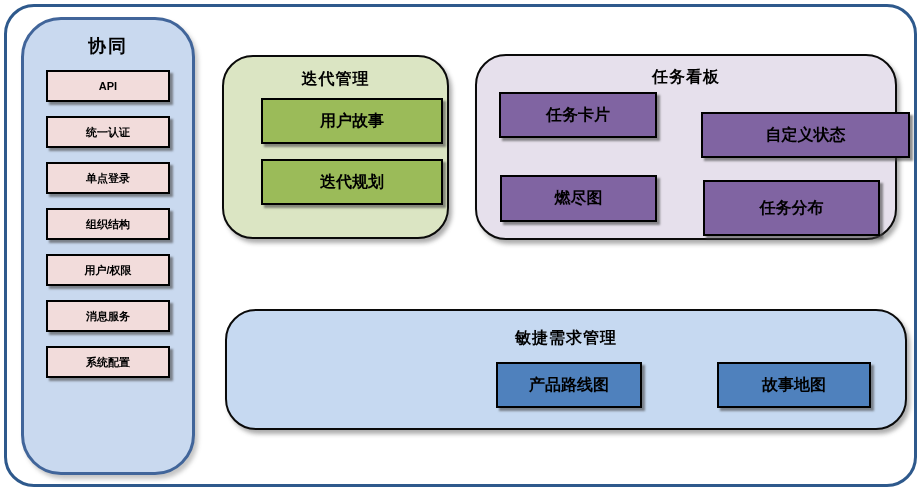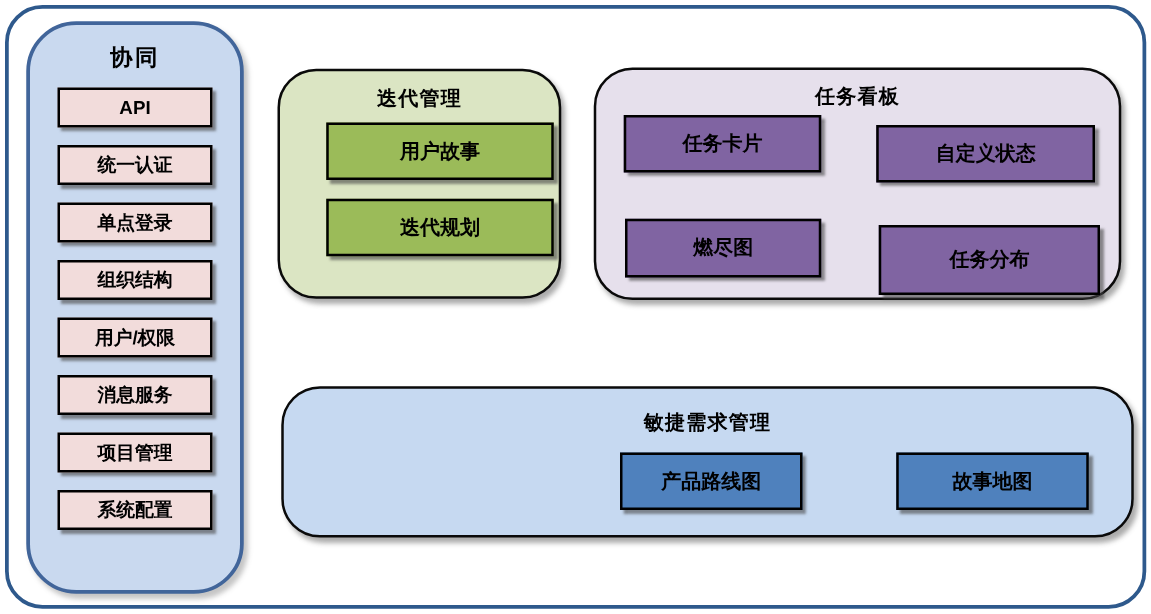--- a/index.html
+++ b/index.html
@@ -48,21 +48,21 @@
     flex-direction: column;
     align-items: center;
     gap: 14px;
   }
   .pink-item {
     width: 124px; height: 32px;
     background: var(--pink-item, #f2dcdb);
     border: 2.5px solid #000;
     box-shadow: 3px 3px 2px rgba(70,70,70,0.6);
     display: flex; align-items: center; justify-content: center;
-    font-size: 15px; font-weight: bold;
+    font-size: 11px; font-weight: bold;
   }
   
   .group {
     position: absolute;
     border: 2.5px solid #0a0a0a;
     border-radius: 31px;
     box-shadow: 3px 4px 4px rgba(70,70,70,0.45);
   }
   .group-title {
     text-align: center;
@@ -89,21 +89,21 @@
   .it-2 { top: 102px; }
   
   .group-kanban {
     left: 468px; top: 47px;
     width: 422px; height: 186px;
     background: var(--purple-group, #e6e0ec);
   }
   .group-kanban .group-title { margin-top: 11px; }
   .purple-item { background: var(--purple-item, #8064a2); }
   .kb-1 { left: 22px;  top: 36px;  width: 158px; height: 46px; }
-  .kb-2 { left: 224px; top: 44px;  width: 175px; height: 46px; }
+  .kb-2 { left: 224px; top: 56px;  width: 209px; height: 46px; }
   .kb-3 { left: 23px;  top: 119px; width: 157px; height: 47px; }
   .kb-4 { left: 226px; top: 124px; width: 177px; height: 56px; }
   
   .group-agile {
     left: 218px; top: 302px;
     width: 682px; height: 121px;
     background: var(--blue-group, #c6d9f1);
   }
   .group-agile .group-title { margin-top: 17px; }
   .blue-item { background: var(--blue-item, #4f81bd); }
@@ -119,21 +119,20 @@
 
     <div class="sidebar">
       <div class="sidebar-title">协同</div>
       <div class="sidebar-items">
         <div class="pink-item">API</div>
         <div class="pink-item">统一认证</div>
         <div class="pink-item">单点登录</div>
         <div class="pink-item">组织结构</div>
         <div class="pink-item">用户/权限</div>
         <div class="pink-item">消息服务</div>
-        <div class="pink-item">项目管理</div>
         <div class="pink-item">系统配置</div>
       </div>
     </div>
 
     <div class="group group-iteration">
       <div class="group-title">迭代管理</div>
       <div class="box-item green-item it-1">用户故事</div>
       <div class="box-item green-item it-2">迭代规划</div>
     </div>
 

